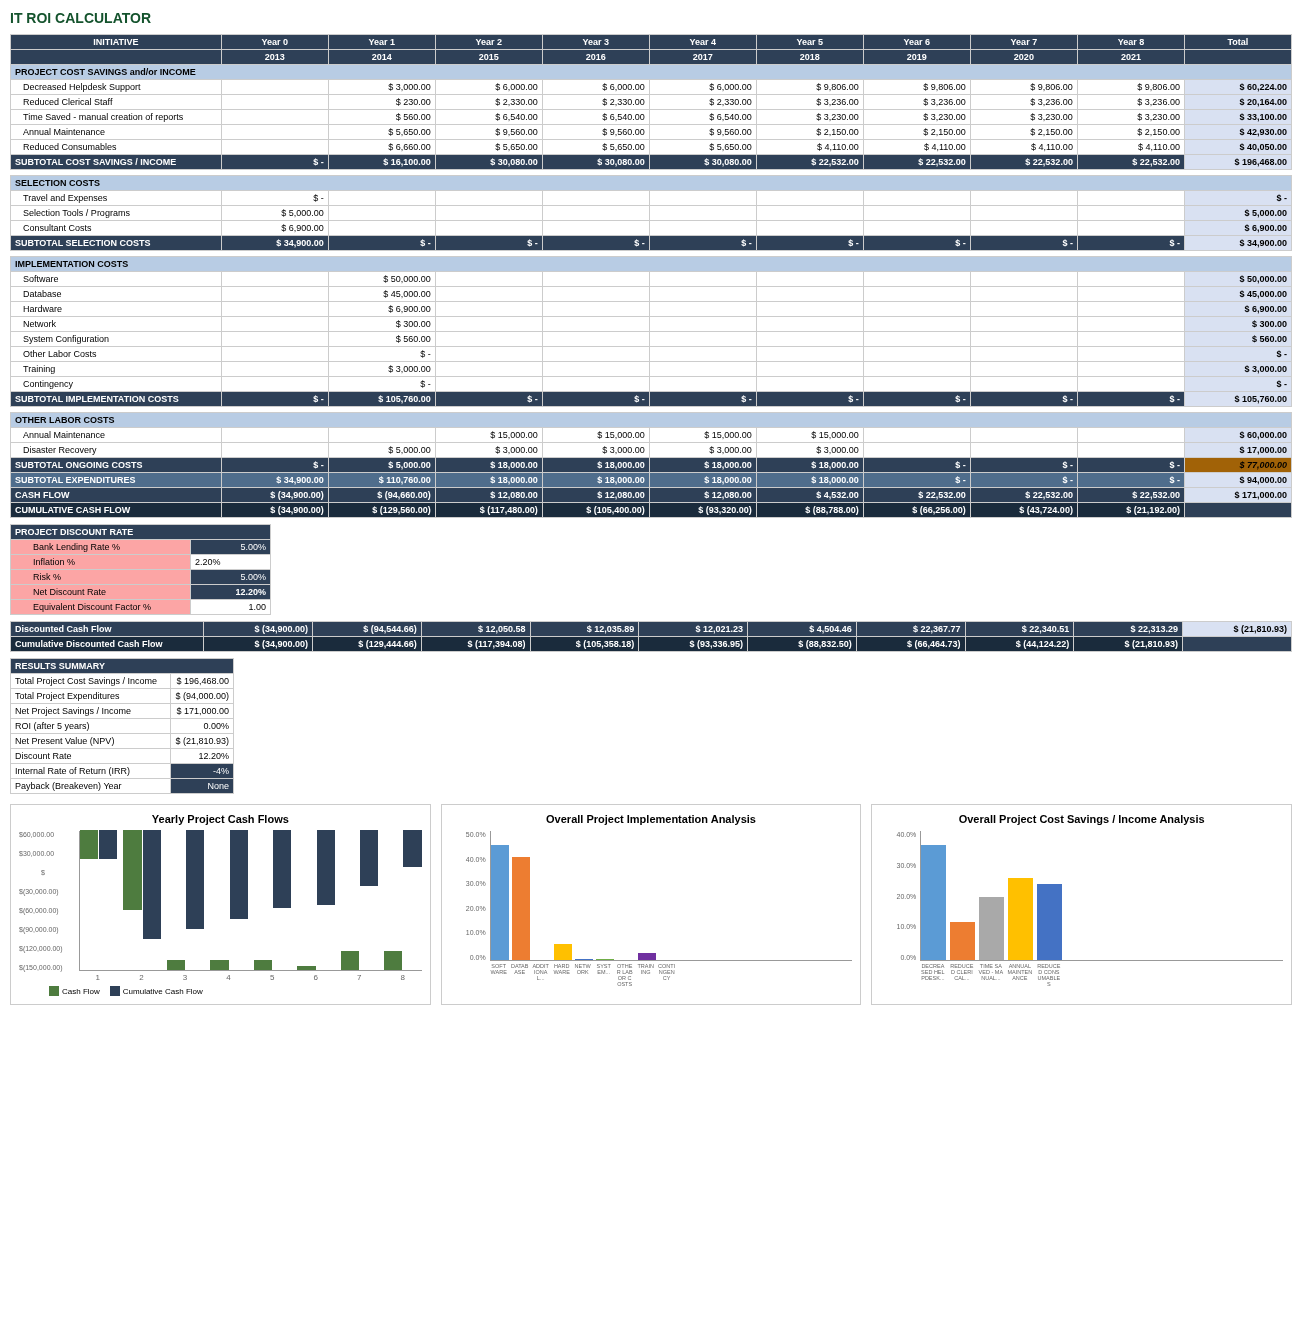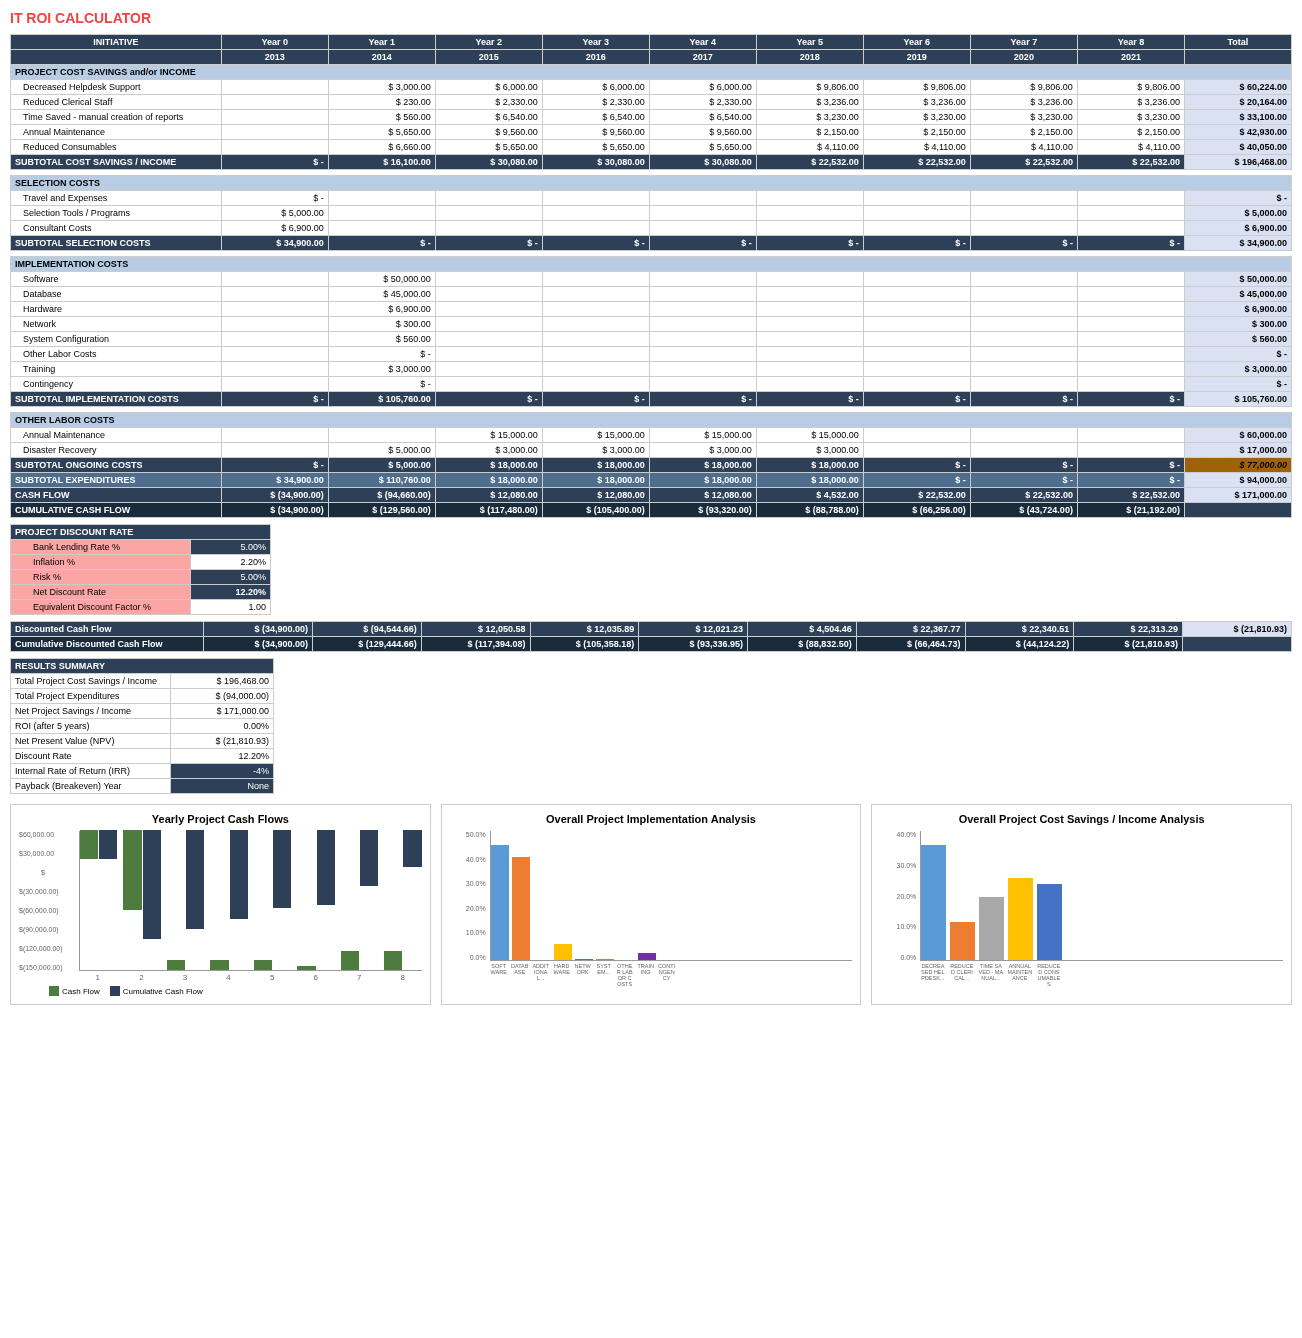--- a/index.html
+++ b/index.html
@@ -1,18 +1,18 @@
 <!DOCTYPE html>
 <html><head>
   <meta charset="utf-8">
   <style>
     * { box-sizing: border-box; margin: 0; padding: 0; }
     body { font-family: Arial, sans-serif; font-size: 10px; background: #fff; padding: 10px; }
     
-    h1.title { font-size: 14px; font-weight: bold; color: #ef4444; margin-bottom: 8px; }
+    h1.title { font-size: 14px; font-weight: bold; color: #14532d; margin-bottom: 8px; }
     
     table { border-collapse: collapse; width: 100%; margin-bottom: 6px; }
     th, td { border: 1px solid #ccc; padding: 2px 4px; white-space: nowrap; font-size: 9px; }
     
     .header-row th { background: #2e4057; color: #fff; font-weight: bold; text-align: center; }
     .year-row th { background: #2e4057; color: #fff; font-weight: bold; text-align: center; }
     
     .section-header td { background: #b8cce4; font-weight: bold; font-size: 9px; }
     .subtotal-row td { background: #2e4057; color: #fff; font-weight: bold; }
     .subtotal-row2 td { background: #4f6d8c; color: #fff; font-weight: bold; }
@@ -440,21 +440,21 @@
   <tbody>
     <tr class="section-discount">
       <td colspan="2">PROJECT DISCOUNT RATE</td>
     </tr>
     <tr>
       <td style="width:180px;" class="label rate-label">Bank Lending Rate %</td>
       <td style="width:80px; background:#2e4057; color:#fff; text-align:right;">5.00%</td>
     </tr>
     <tr>
       <td class="label rate-label">Inflation %</td>
-      <td style="background:#fff; color:#000; text-align:right;">2.20%</td>
+      <td style="background:#fff; color:#000; text-align:left;">2.20%</td>
     </tr>
     <tr>
       <td class="label rate-label">Risk %</td>
       <td style="background:#2e4057; color:#fff; text-align:right;">5.00%</td>
     </tr>
     <tr>
       <td class="label rate-label">Net Discount Rate</td>
       <td style="background:#2e4057; color:#fff; text-align:right; font-weight:bold;">12.20%</td>
     </tr>
     <tr>
@@ -488,21 +488,21 @@
       <td class="money col-year">$ (93,336.95)</td>
       <td class="money col-year">$ (88,832.50)</td>
       <td class="money col-year">$ (66,464.73)</td>
       <td class="money col-year">$ (44,124.22)</td>
       <td class="money col-year">$ (21,810.93)</td>
       <td class="money col-total" style="background:#2e4057;"></td>
     </tr>
   </tbody>
 </table>
 
-<table style="width:264px; margin-bottom:10px;padding-left:28px;">
+<table style="width:224px; margin-bottom:10px;padding-left:28px;">
   <tbody>
     <tr class="section-results">
       <td colspan="2">RESULTS SUMMARY</td>
     </tr>
     <tr>
       <td class="label" style="width:160px;">Total Project Cost Savings / Income</td>
       <td class="money">$ 196,468.00</td>
     </tr>
     <tr>
       <td class="label">Total Project Expenditures</td>

